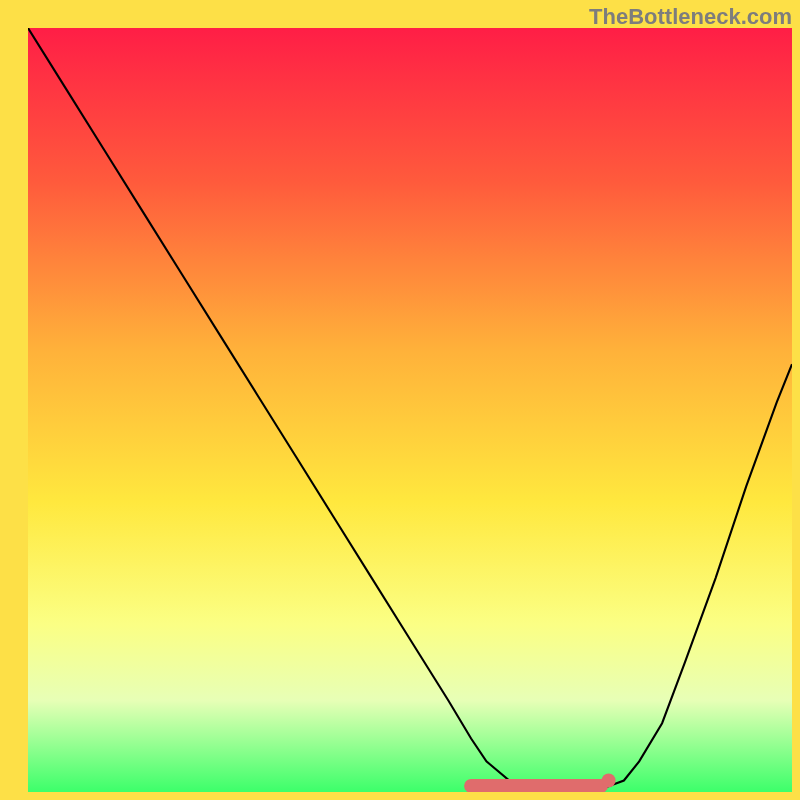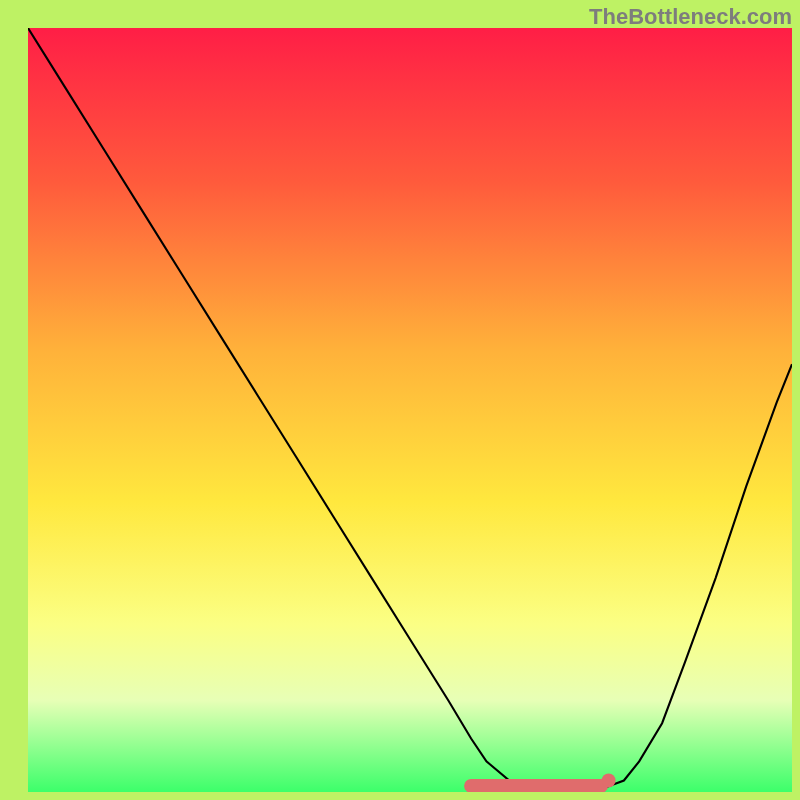--- a/index.html
+++ b/index.html
@@ -1,21 +1,21 @@
 <!DOCTYPE html>
 <html><head>
 <meta charset="utf-8">
 <style>
   * { margin: 0; padding: 0; box-sizing: border-box; }
   html, body { width: 800px; height: 800px; overflow: hidden; background: #000; }
   .frame {
     position: relative;
     width: 800px;
     height: 800px;
-    background: #bef264;
+    background: #fde047;
   }
   .watermark {
     position: absolute;
     top: 4px;
     right: 8px;
     font-family: Arial, Helvetica, sans-serif;
     font-size: 22px;
     font-weight: 600;
     color: #7d7d7d;
     z-index: 10;

